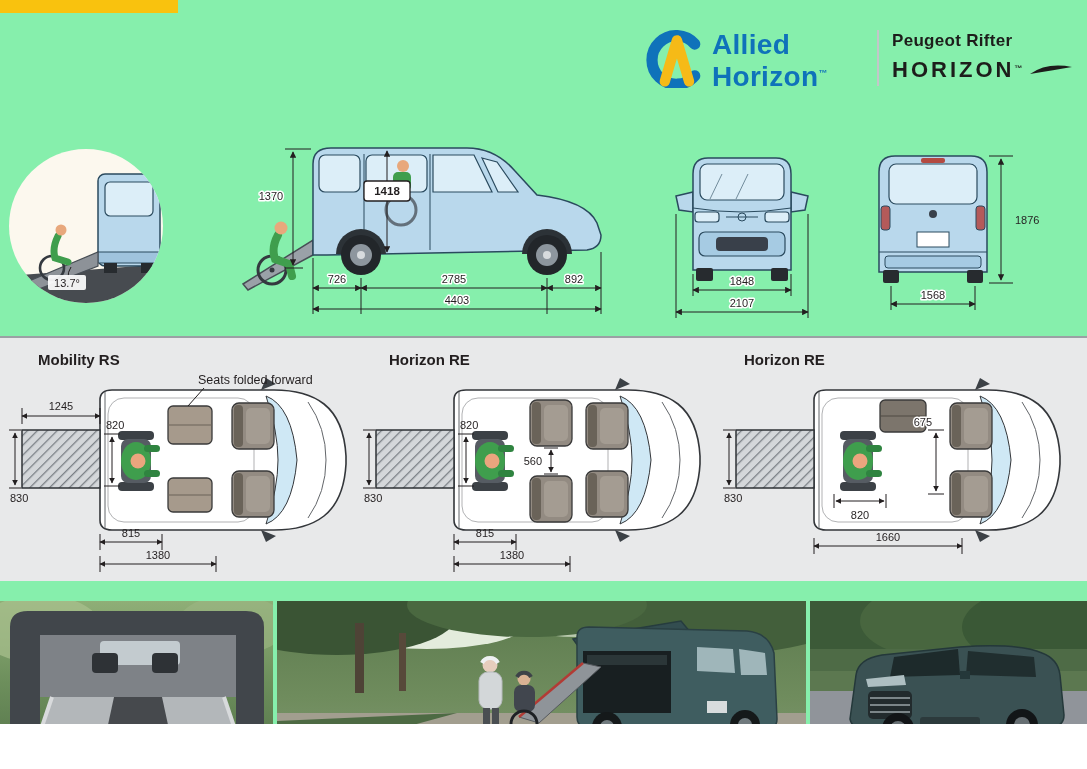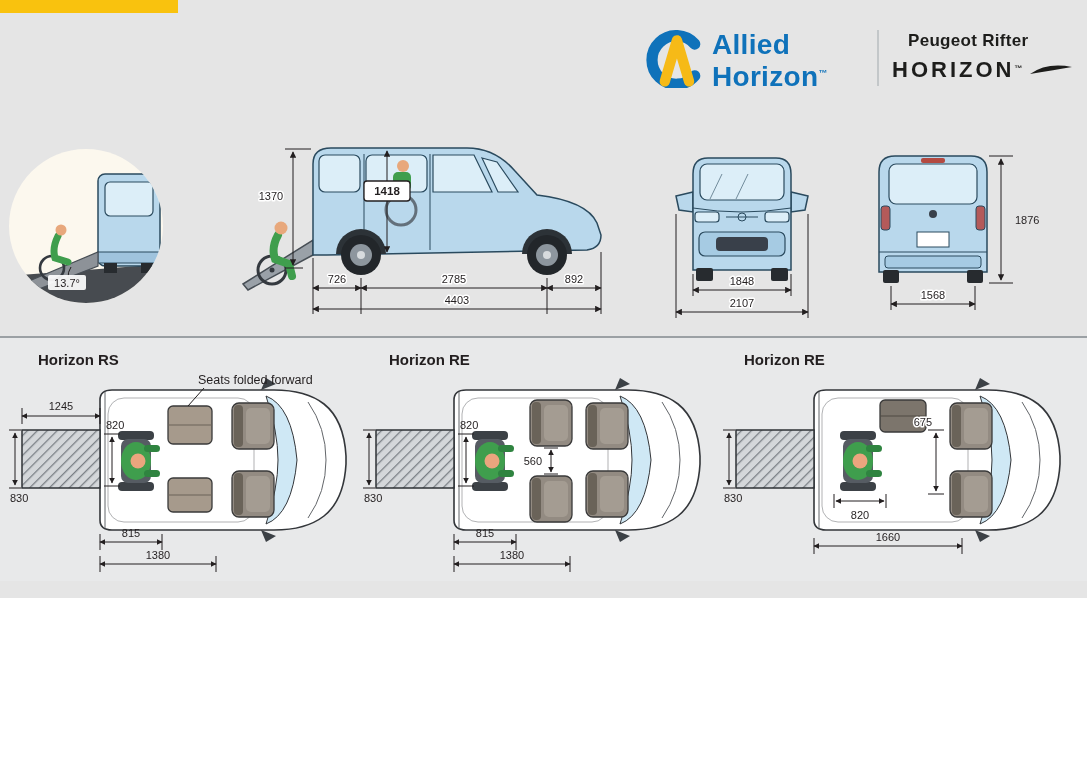--- a/index.html
+++ b/index.html
@@ -1,28 +1,28 @@
 <!DOCTYPE html>
 <html><head>
 <meta charset="utf-8">
 <style>
   * { margin:0; padding:0; box-sizing:border-box; }
   body { background:#ffffff; font-family:"Liberation Sans", sans-serif; }
-  .page { position:relative; width:1087px; height:598px; background:#e5e5e5; overflow:hidden; }
+  .page { position:relative; width:1087px; height:724px; background:#86efac; overflow:hidden; }
 
   .yellow-bar { position:absolute; left:0; top:0; width:178px; height:13px; background:#f9c20e; }
 
   
   .brand-mark { position:absolute; left:646px; top:30px; }
   .brand-text { position:absolute; left:712px; top:31px; }
   .brand-line { font-weight:bold; font-size:28px; line-height:28px; color:#0f72ba; letter-spacing:0.3px; }
   .tm { font-size:9px; vertical-align:super; font-weight:bold; }
   .header-divider { position:absolute; left:877px; top:30px; width:2px; height:56px; background:#c3c7c9; }
   .vehicle-brand { position:absolute; left:892px; top:31px; }
-  .vehicle-model { font-size:17px; font-weight:bold; color:#1d1d1b; letter-spacing:0.3px;margin-left:16px; }
+  .vehicle-model { font-size:17px; font-weight:bold; color:#1d1d1b; letter-spacing:0.3px; }
   .horizon-row { margin-top:6px; white-space:nowrap; }
   .horizon-text { font-size:22px; font-weight:bold; color:#1d1d1b; letter-spacing:3px;margin-top:12px; }
   .tm-sm { font-size:8px; vertical-align:super; font-weight:bold; color:#1d1d1b; }
   .horizon-swoosh { margin-left:2px; }
 
   .tech-svg { position:absolute; }
 
   
   .van-body { fill:#b9d8ec; stroke:#2a4a5e; stroke-width:1.5; }
   .van-win  { fill:#dceef8; stroke:#2a4a5e; stroke-width:1.2; }
@@ -218,21 +218,21 @@
     <g>
       <line x1="46" y1="148" x2="46" y2="172" class="tick"></line>
       <line x1="130" y1="148" x2="130" y2="172" class="tick"></line>
       <line x1="46" y1="166" x2="130" y2="166" class="dim" marker-start="url(#ah3)" marker-end="url(#ah3)"></line>
       <text x="88" y="161" class="dimtext halo" text-anchor="middle">1568</text>
     </g>
   </svg>
 
   <div class="band-top-line"></div>
   <div class="layout-band"></div>
-  <div class="layout-title" style="left:38px;top:351px">Horizon RS</div>
+  <div class="layout-title" style="left:38px;top:351px">Mobility RS</div>
   <div class="layout-title" style="left:389px;top:351px">Horizon RE</div>
   <div class="layout-title" style="left:744px;top:351px">Horizon RE</div>
 
   <svg class="tech-svg" style="left:8px;top:370px" width="350" height="210" viewBox="0 0 350 210">
     <defs>
       <marker id="ahT1" viewBox="0 0 10 10" refX="9" refY="5" markerWidth="6" markerHeight="6" orient="auto-start-reverse">
           <path d="M0,0 L10,5 L0,10 z" fill="#231f20"></path>
         </marker>
       <pattern id="hp1" width="7" height="7" patternUnits="userSpaceOnUse" patternTransform="rotate(45)">
         <rect width="7" height="7" fill="#d4d7da"></rect>

